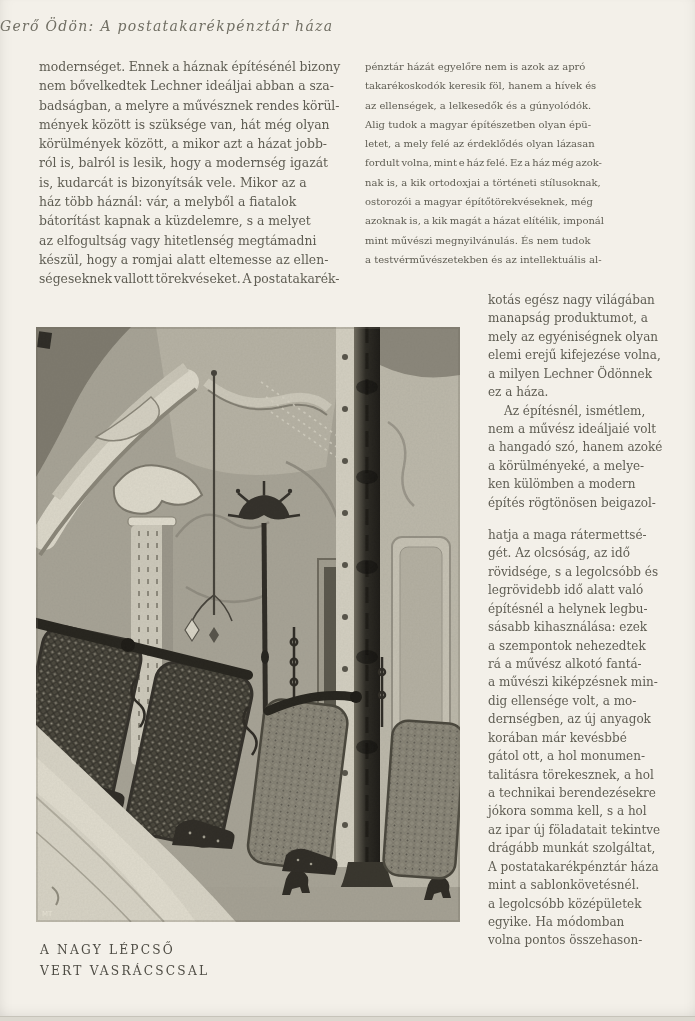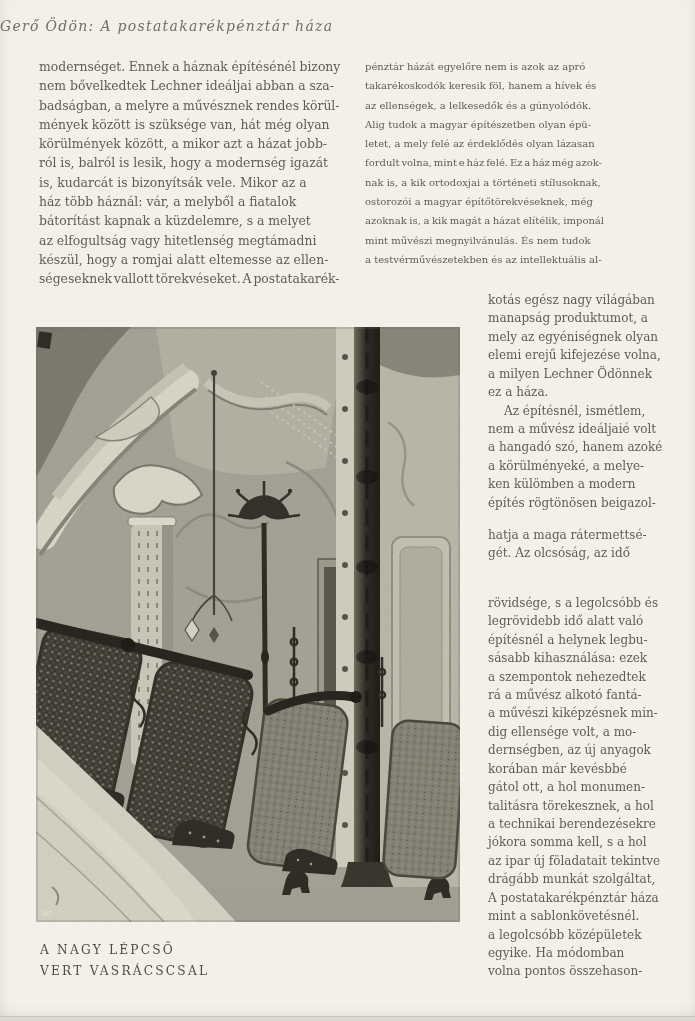--- a/index.html
+++ b/index.html
@@ -96,21 +96,21 @@
       <div class="tline" style="word-spacing: 0px;">a milyen Lechner Ödönnek</div>
       <div class="tline endl">ez a háza.</div>
       <div class="tline indent" style="word-spacing: 0px;">Az építésnél, ismétlem,</div>
       <div class="tline" style="word-spacing: 0px;">nem a művész ideáljaié volt</div>
       <div class="tline" style="word-spacing: 0px;">a hangadó szó, hanem azoké</div>
       <div class="tline" style="word-spacing: 0px;">a körülményeké, a melye-</div>
       <div class="tline" style="word-spacing: 0px;">ken külömben a modern</div>
       <div class="tline" style="word-spacing: 0px;">építés rögtönösen beigazol-</div>
       <div class="tline" style="word-spacing: 0px; margin-top: 14px;">hatja a maga rátermettsé-</div>
       <div class="tline" style="word-spacing: 0px;">gét. Az olcsóság, az idő</div>
-      <div class="tline" style="word-spacing: 0px; margin-top: 31px;">rövidsége, s a legolcsóbb és</div>
+      <div class="tline" style="word-spacing: 0px;">rövidsége, s a legolcsóbb és</div>
       <div class="tline" style="word-spacing: 0px;">legrövidebb idő alatt való</div>
       <div class="tline" style="word-spacing: 0px;">építésnél a helynek legbu-</div>
       <div class="tline" style="word-spacing: 0px;">sásabb kihasználása: ezek</div>
       <div class="tline" style="word-spacing: 0px;">a szempontok nehezedtek</div>
       <div class="tline" style="word-spacing: 0px;">rá a művész alkotó fantá-</div>
       <div class="tline" style="word-spacing: 0px;">a művészi kiképzésnek min-</div>
       <div class="tline" style="word-spacing: 0px;">dig ellensége volt, a mo-</div>
       <div class="tline" style="word-spacing: 0px;">dernségben, az új anyagok</div>
       <div class="tline" style="word-spacing: 0px;">korában már kevésbbé</div>
       <div class="tline" style="word-spacing: 0px;">gátol ott, a hol monumen-</div>

